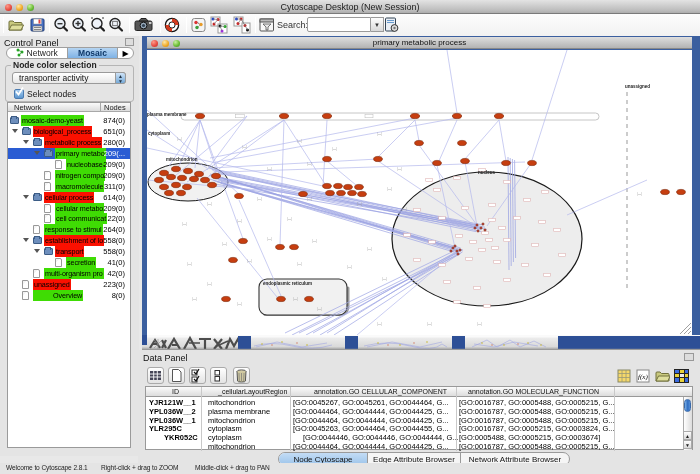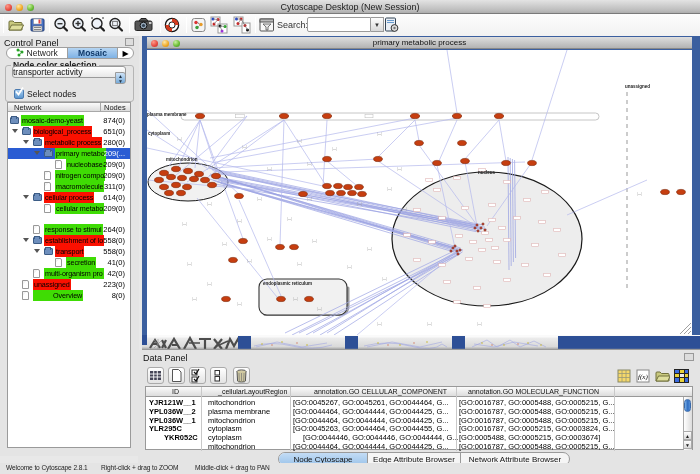--- a/index.html
+++ b/index.html
@@ -20,21 +20,21 @@
 #cptitle{left:4px;top:2px;font-size:9px;color:#111;}
 #cpfloat{left:125px;top:2px;width:9px;height:8px;border:1px solid #999;background:#ddd;}
 
 #tabs{left:6px;top:11px;width:128px;height:12px;border:1px solid #9f9f9f;border-radius:6px;background:#fff;overflow:hidden;display:flex;}
 #tab-network{width:60px;font-size:8.5px;color:#222;text-align:center;line-height:11px;}
 #tab-mosaic{width:51px;background:linear-gradient(#b4d4f2,#7fb2e5);font-size:8.5px;font-weight:bold;color:#103a6a;text-align:center;line-height:11px;border-left:1px solid #9f9f9f;border-right:1px solid #9f9f9f;}
 #tab-arrow{flex:1;text-align:center;font-size:8px;line-height:12px;color:#000;}
 
 #grpbox{left:5px;top:29px;width:129px;height:37px;border:1px solid #b5b5b5;border-radius:3px;}
 #grplbl{left:11px;top:24px;font-size:8.5px;font-weight:bold;color:#222;background:#e4e4e4;padding:0 2px;}
-#combo{left:12px;top:30px;width:114px;height:12px;background:linear-gradient(#fff,#e8e8e8);border:1px solid #9a9a9a;border-radius:3px;font-size:8.5px;color:#111;line-height:11px;}
+#combo{left:12px;top:36px;width:114px;height:12px;background:linear-gradient(#fff,#e8e8e8);border:1px solid #9a9a9a;border-radius:3px;font-size:8.5px;color:#111;padding-left:6px;line-height:11px;}
 #combobtn{left:115px;top:36px;width:11px;height:12px;background:linear-gradient(#cfe3f7,#76aad8);border:1px solid #9a9a9a;border-radius:0 3px 3px 0;}
 #combobtn div{font-size:5px;line-height:5px;color:#234;text-align:center;}
 #cbx{left:14px;top:53px;width:10px;height:10px;background:linear-gradient(#a8cdf0,#5b96cf);border:1px solid #4a7ab0;border-radius:2px;}
 #cbxlbl{left:27px;top:53px;font-size:8.5px;color:#111;}
 
 #tree{left:7px;top:66px;width:124px;height:346px;background:#fff;border:1px solid #9a9a9a;}
 #treehdr{position:absolute;left:0;top:0;width:100%;height:9px;background:linear-gradient(#fafafa,#dcdcdc);border-bottom:1px solid #a8a8a8;font-size:7.5px;color:#222;}
 #treehdr .c1{position:absolute;left:6px;top:0px;}
 #treehdr .c2{position:absolute;left:96px;top:0px;}
 #treehdr .vline{position:absolute;left:92px;top:0;width:1px;height:9px;background:#a8a8a8;}
@@ -257,20 +257,25 @@
       <div class="trow" style="top: 88.6px;">
         <div class="arr" style="left:15px;"></div>
         <div class="fold" style="left:25px;"></div>
         <div class="lbl red" style="left:36px;">cellular process</div>
         <div class="cnt">614(0)</div>
       </div>
       <div class="trow" style="top: 99.5px;">
         <div class="file" style="left:36px;"></div>
         <div class="lbl grn" style="left:47px;">cellular metabo</div>
         <div class="cnt">209(0)</div>
+      </div>
+      <div class="trow" style="top: 110.4px;">
+        <div class="file" style="left:36px;"></div>
+        <div class="lbl grn" style="left:47px;">cell communicat</div>
+        <div class="cnt">22(0)</div>
       </div>
       <div class="trow" style="top: 121.3px;">
         <div class="file" style="left:25px;"></div>
         <div class="lbl grn" style="left:36px;">response to stimul</div>
         <div class="cnt">264(0)</div>
       </div>
       <div class="trow" style="top: 132.2px;">
         <div class="arr" style="left:15px;"></div>
         <div class="fold" style="left:25px;"></div>
         <div class="lbl red" style="left:36px;">establishment of lo</div>

